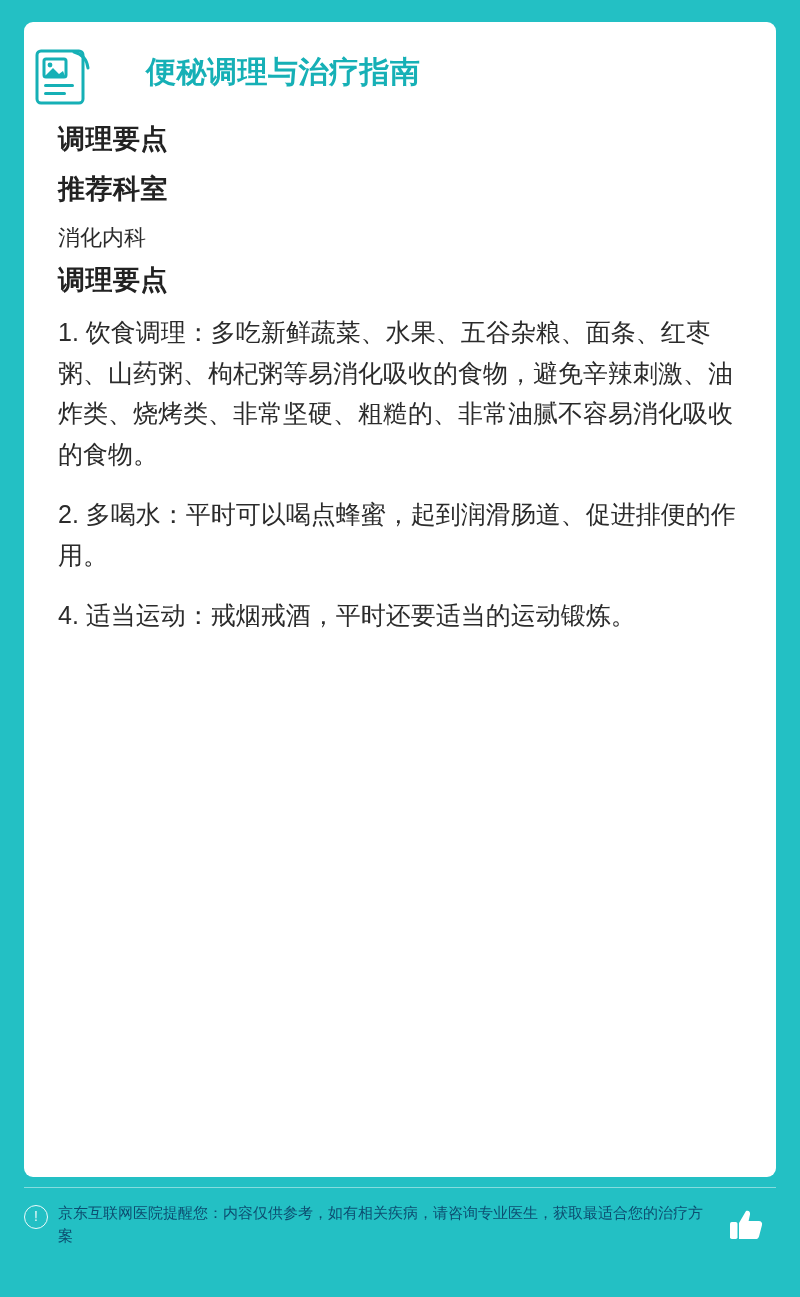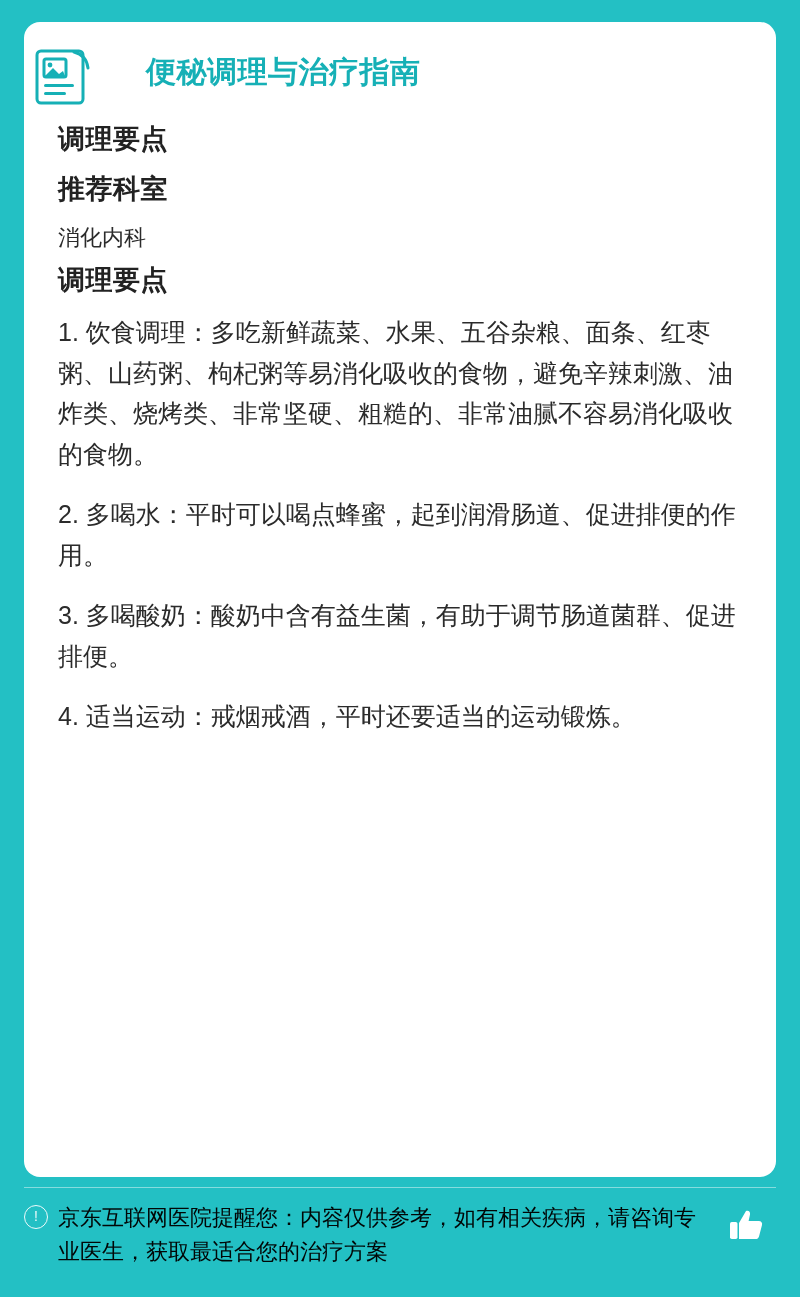--- a/index.html
+++ b/index.html
@@ -16,21 +16,21 @@
   .page {
     position: relative;
     width: 800px;
     height: 1297px;
     box-sizing: border-box;
     padding: 22px 24px 0 24px;
   }
   .card {
     position: relative;
     background: #ffffff;
-    border-radius: 16px;
+    border-radius: 9px;
     width: 752px;
     min-height: 1155px;
     box-sizing: border-box;
     padding: 30px 34px 40px 34px;
   }
   .doc-icon {
     position: absolute;
     left: 10px;
     top: 24px;
     width: 62px;
@@ -107,22 +107,22 @@
     color: #ffffff;
     font-size: 14px;
     line-height: 20px;
     text-align: center;
     margin-right: 10px;
     margin-top: 4px;
     opacity: 0.92;
   }
   .footer-text {
     flex: 1 1 auto;
-    color: #000000;
-    font-size: 22px;
+    color: #0c4a6e;
+    font-size: 15px;
     line-height: 1.55;
     opacity: 0.97;
     padding-right: 16px;
   }
   .thumb {
     flex: 0 0 auto;
     width: 44px;
     height: 44px;
     margin-top: 2px;
     margin-right: 6px;
@@ -151,21 +151,20 @@
 
     <h2 class="section">调理要点</h2>
 
     <h2 class="section section-gap">推荐科室</h2>
     <p class="dept">消化内科</p>
 
     <h2 class="section section-gap">调理要点</h2>
     <ul class="tips-list">
       <li>1. 饮食调理：多吃新鲜蔬菜、水果、五谷杂粮、面条、红枣粥、山药粥、枸杞粥等易消化吸收的食物，避免辛辣刺激、油炸类、烧烤类、非常坚硬、粗糙的、非常油腻不容易消化吸收的食物。</li>
       <li>2. 多喝水：平时可以喝点蜂蜜，起到润滑肠道、促进排便的作用。</li>
-      <li>3. 多喝酸奶：酸奶中含有益生菌，有助于调节肠道菌群、促进排便。</li>
       <li>4. 适当运动：戒烟戒酒，平时还要适当的运动锻炼。</li>
     </ul>
 
   </div>
 
   <div class="footer">
     <div class="footer-sep"></div>
     <div class="info-icon">!</div>
     <div class="footer-text">京东互联网医院提醒您：内容仅供参考，如有相关疾病，请咨询专业医生，获取最适合您的治疗方案</div>
     <span class="thumb">

